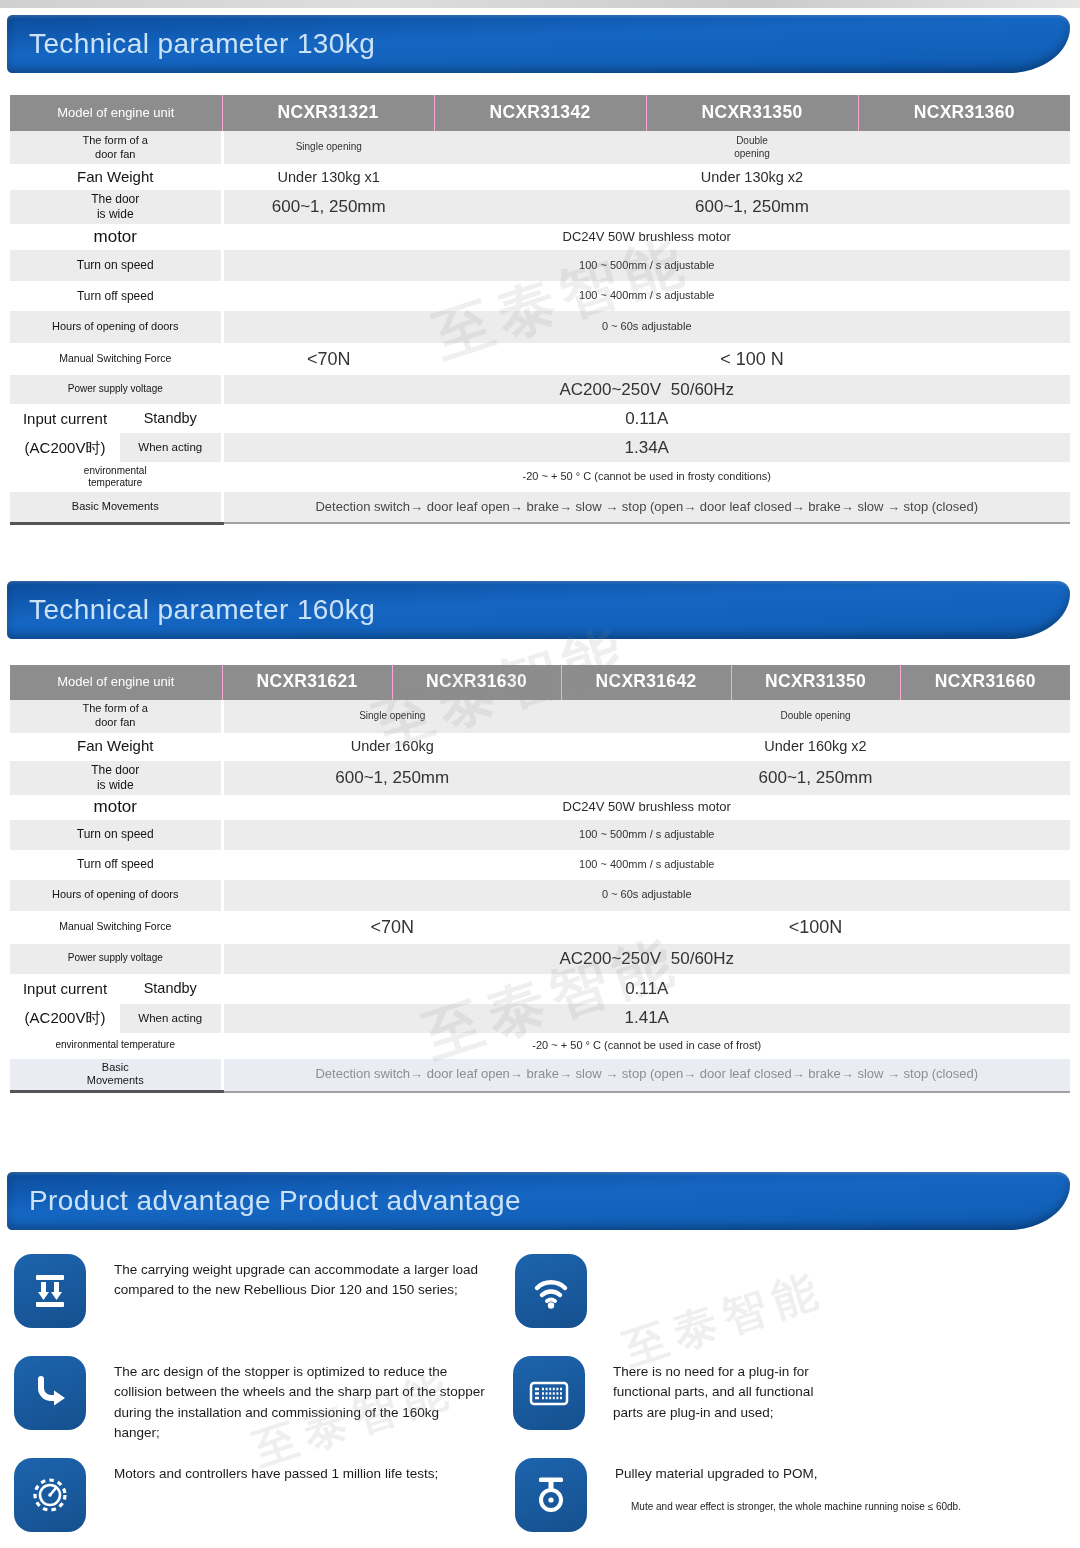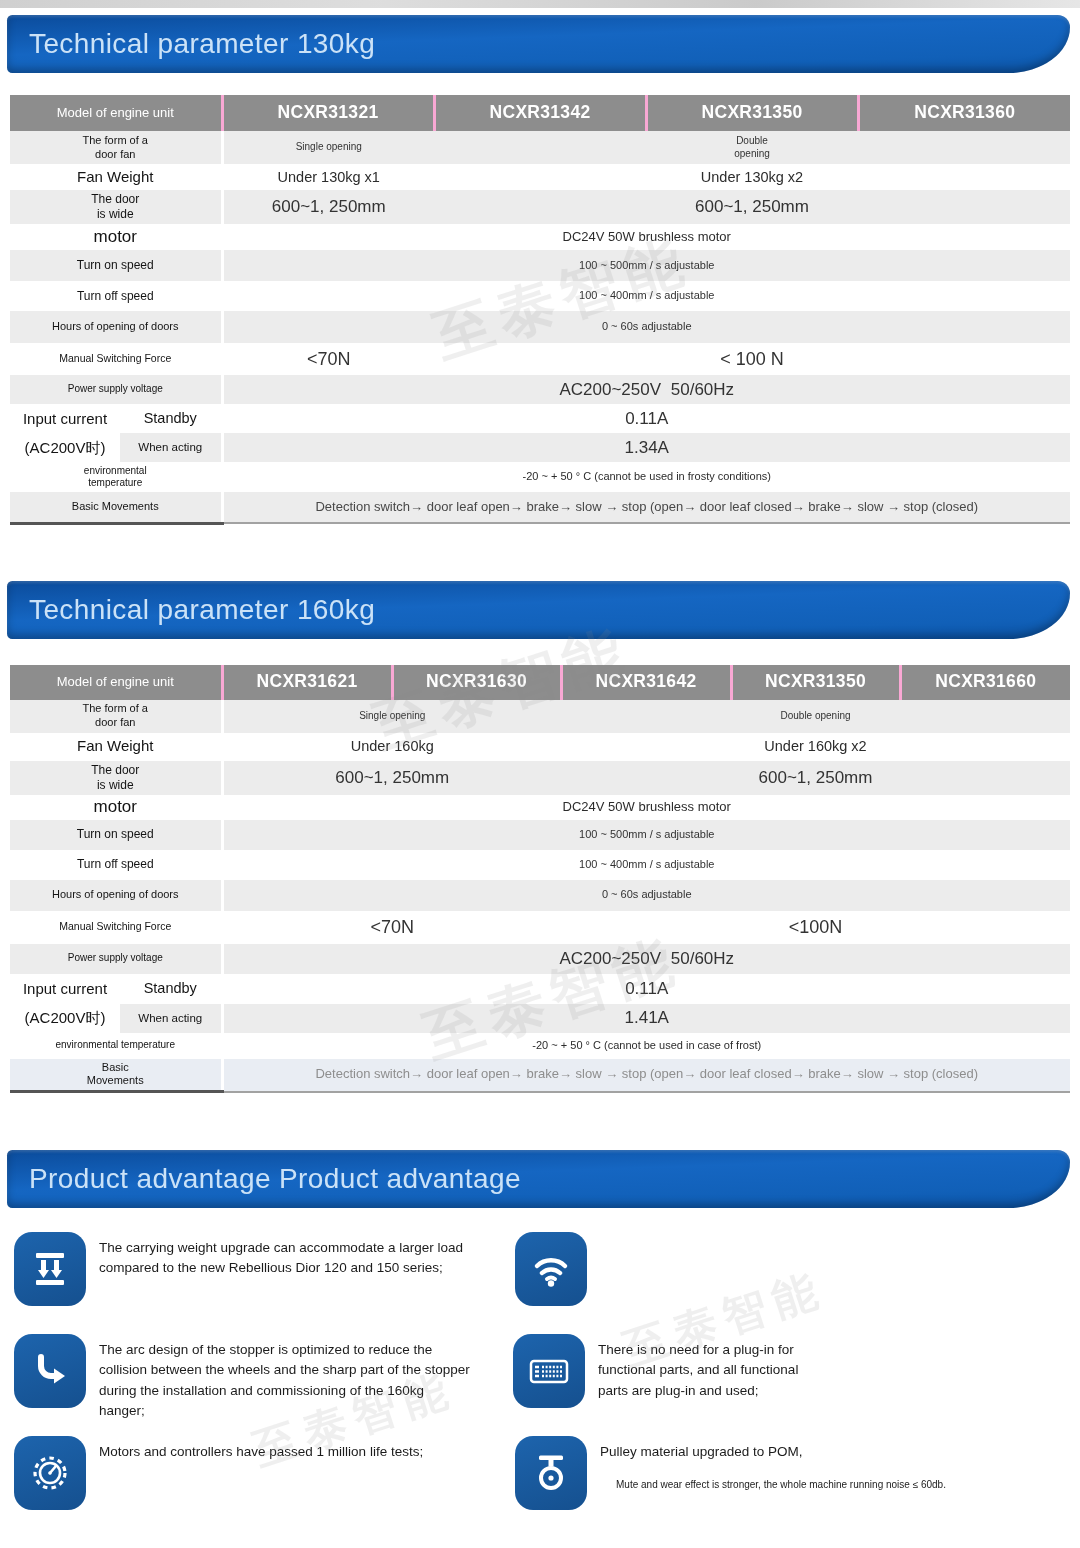--- a/index.html
+++ b/index.html
@@ -5,28 +5,28 @@
   html,body{margin:0;padding:0;}
   body{width:1080px;height:1548px;background:#fff;position:relative;overflow:hidden;
        font-family:"Liberation Sans",sans-serif;color:#222;}
   .topstrip{height:8px;width:100%;background:linear-gradient(90deg,#a9a9a9,#c2c2c2 35%,#9f9f9f 70%,#d2d2d2);opacity:.55;}
   .banner{height:58px;margin:0 10px 0 7px;position:relative;
       background:linear-gradient(178deg,#0b4c9c,#1566c2 42%,#1160b8 78%,#0c55a8);
       border-radius:6px 14px 70px 6px / 6px 14px 52px 6px;
       box-shadow:inset 0 -4px 8px rgba(0,0,0,.28), inset 0 2px 3px rgba(255,255,255,.16);
       display:flex;align-items:center;}
   .banner .btxt{color:#cbe2f7;font-size:28px;font-weight:500;padding-left:22px;letter-spacing:.4px;}
-  .b1{margin-top:7px;} .b2{margin-top:56px;} .b3{margin-top:57px;}
+  .b1{margin-top:7px;} .b2{margin-top:56px;} .b3{margin-top:79px;}
 
   table.spec{border-collapse:collapse;table-layout:fixed;width:1060px;margin-left:10px;}
   table.t1{margin-top:22px;} table.t2{margin-top:26px;}
   td{padding:0 2px;text-align:center;vertical-align:middle;overflow:hidden;line-height:1.25;}
   tr.hd td{background:#8d8d8d;color:#fff;}
   td.hlabel{font-size:13px;}
-  td.hmodel{font-size:17.5px;font-weight:700;border-left:3px solid #f9a8d4;letter-spacing:.3px;}
+  td.hmodel{font-size:17.5px;font-weight:700;border-left:1px solid #f9a8d4;letter-spacing:.3px;}
   tr.g td{background:#ececec;}
   tr.gb td{background:#e9edf3;}
   td.lc{border-right:3px solid #fff;color:#141414;}
   .pre{white-space:pre-line;}
   .med{font-weight:500;}
   .f10{font-size:10px;} .f105{font-size:10.5px;} .f11{font-size:11px;} .f115{font-size:11.5px;}
   .f12{font-size:12px;} .f13{font-size:13px;} .f135{font-size:13.5px;} .f14{font-size:14.5px;}
   .f15{font-size:15px;} .f17{font-size:17px;} .f18{font-size:18px;}
   .ws{word-spacing:5px;margin-top:25px;}
   .val{color:#333;}
@@ -34,21 +34,21 @@
   .basic1{color:#484848;}
   .basic2{color:#8e8e8e;}
   .h36{height:36px;} .h35{height:35px;} .h34{height:34px;padding-left:16px;} .h33{height:33px;} .h32{height:32px;}
   .h31{height:31px;} .h30{height:30px;} .h29{height:29px;} .h28{height:28px;} .h26{height:26px;} .h25{height:25px;}
   tr.last td{border-bottom:2px solid #a2a2a2;}
   tr.last td.lc{border-bottom:3px solid #555;}
   td.inputc{color:#141414;}
   td.inputc span{display:block;font-size:15px;line-height:29px;}
 
   .cards{position:relative;height:330px;margin-top:24px;}
-  .card{position:absolute;display:flex;gap:13px;align-items:flex-start;}
+  .card{position:absolute;display:flex;gap:28px;align-items:flex-start;}
   .tile{width:72px;height:74px;border-radius:18px;flex:none;
         background:linear-gradient(160deg,#1d64ad,#15508f);display:flex;align-items:center;justify-content:center;}
   .ctext{padding-top:6px;color:#1c1c1c;line-height:1.5;}
   .wL{width:372px;} .wR{width:478px;}
   .sub1{font-size:10.2px;margin-top:8px;color:#1c1c1c;}
   .sub2{font-size:13px;margin-left:46px;margin-top:7px;color:#1c1c1c;}
   .sub3{font-size:10px;margin-top:15px;color:#1c1c1c;padding-left:16px;}
 
   .wm{position:absolute;font-size:58px;color:#8a8a8a;opacity:.13;letter-spacing:8px;
       pointer-events:none;white-space:nowrap;font-weight:700;}

